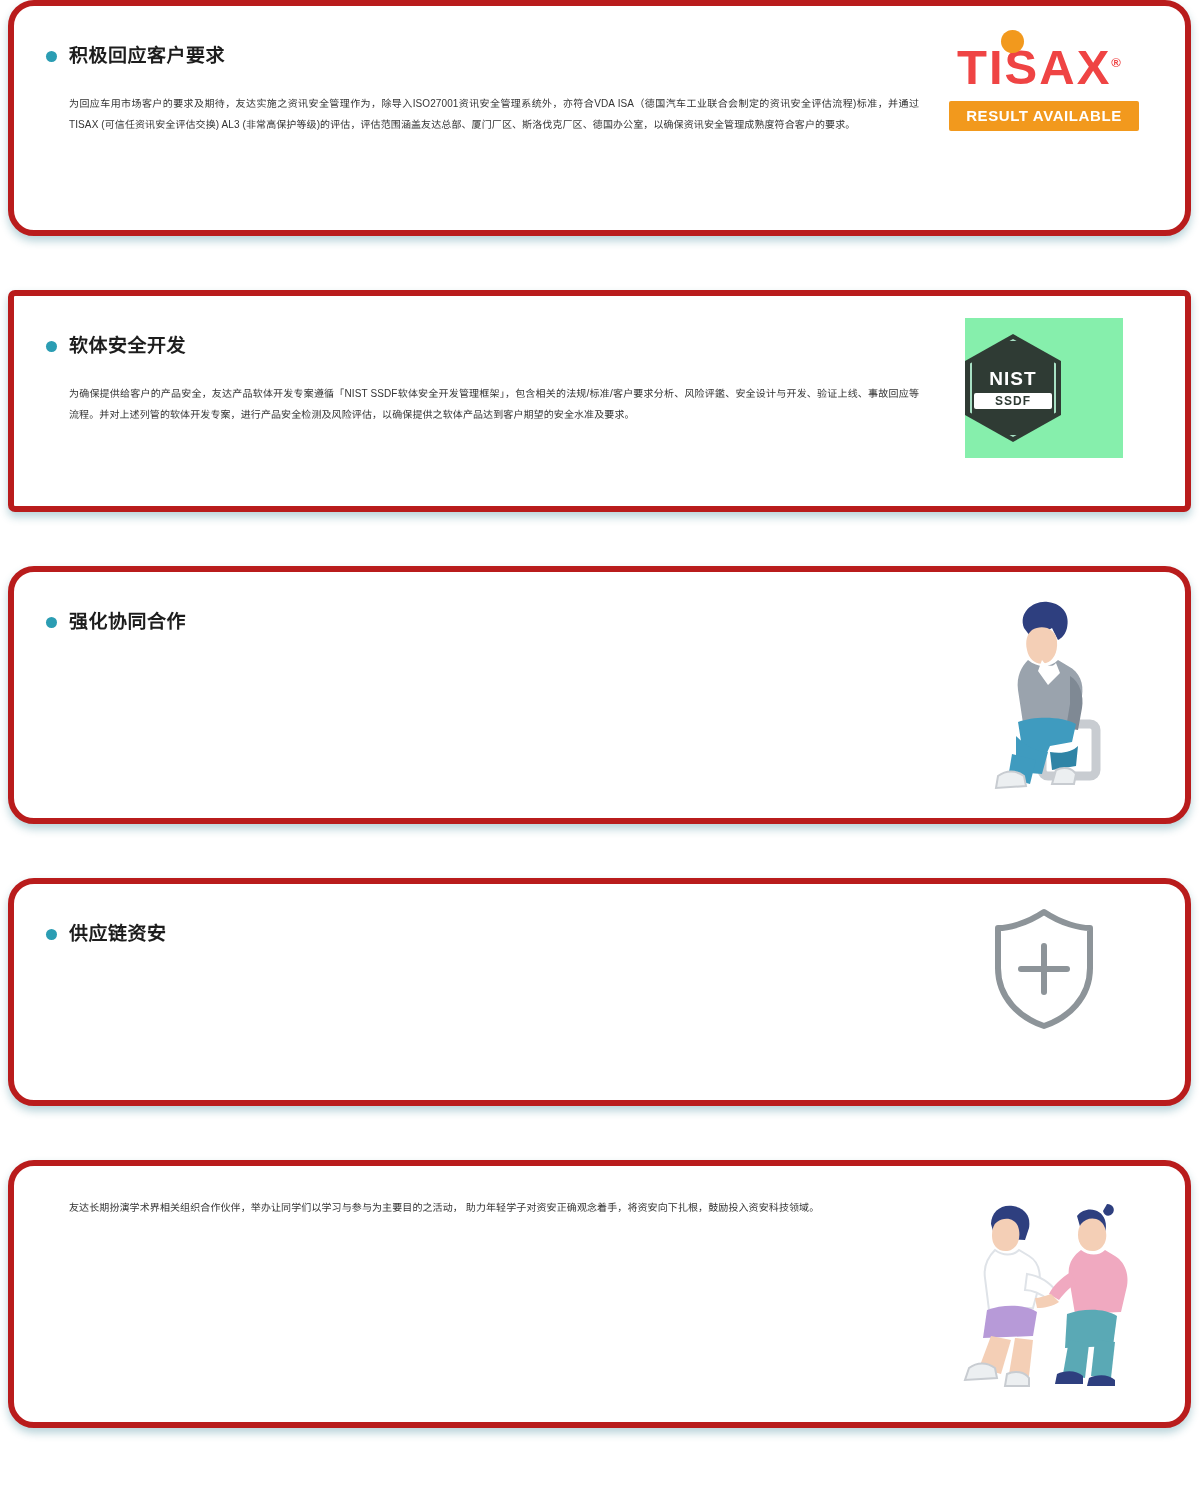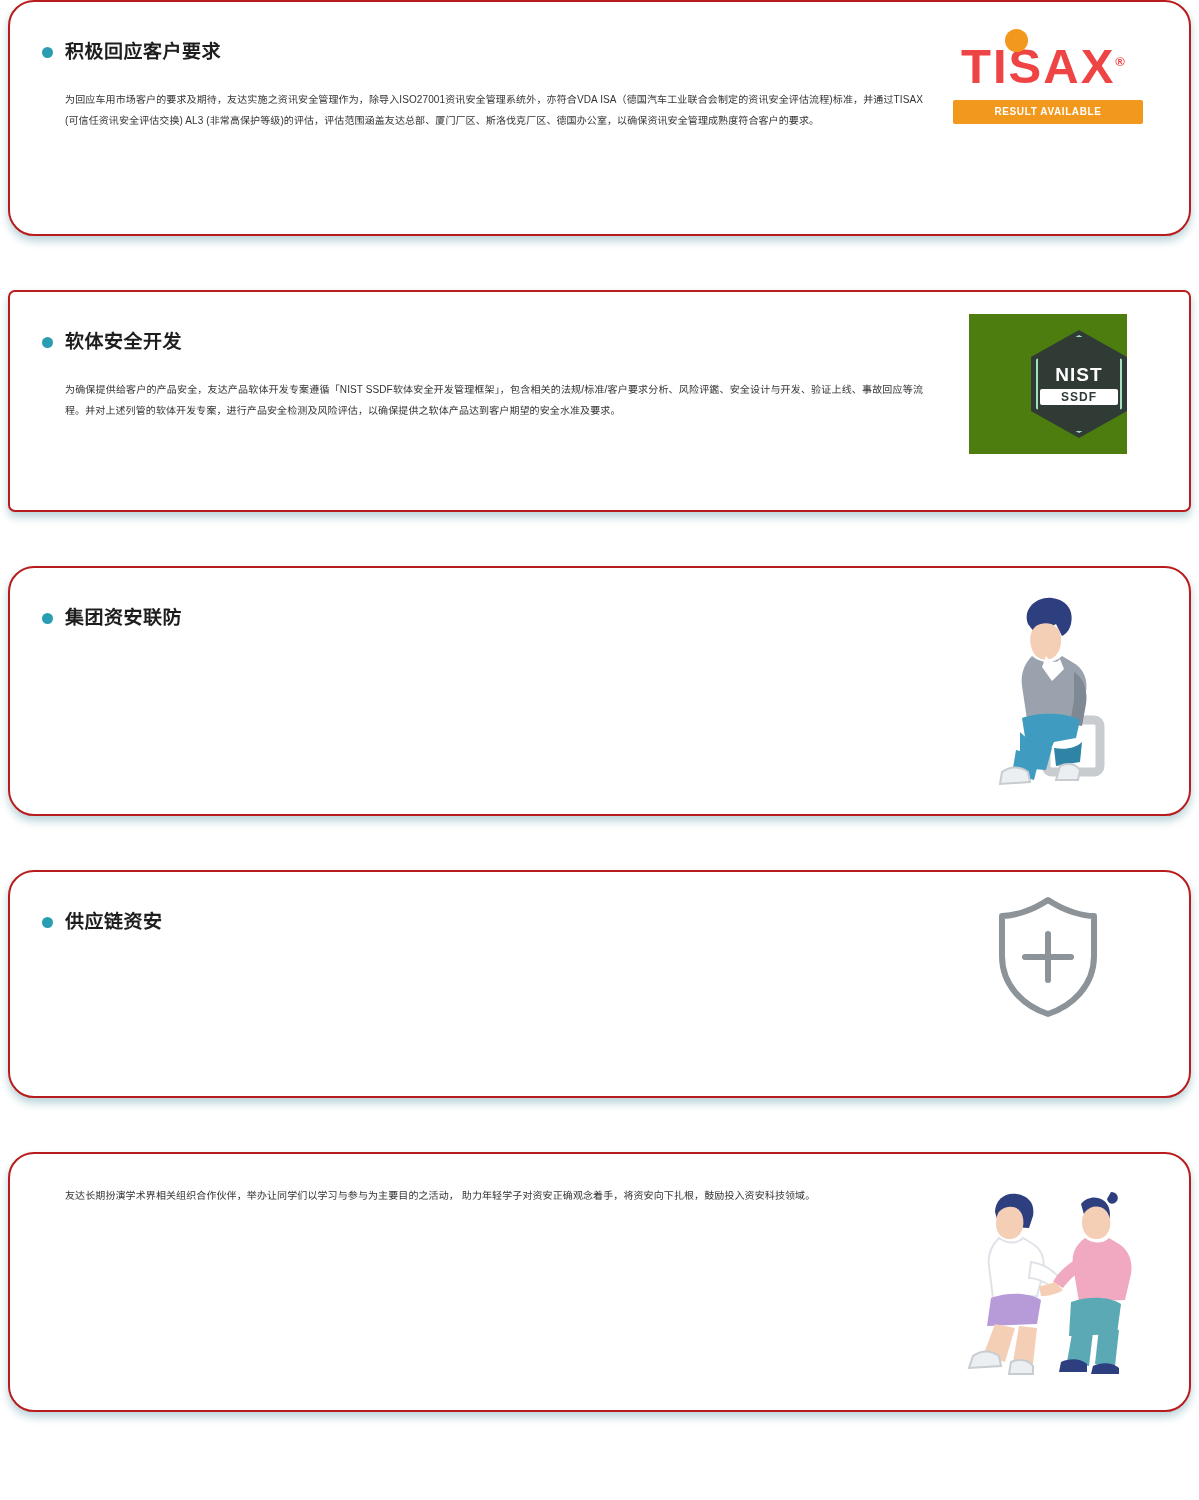--- a/index.html
+++ b/index.html
@@ -19,21 +19,21 @@
     position: relative;
     width: 1199px;
     padding: 0;
     box-sizing: border-box;
   }
 
   .card {
     position: relative;
     box-sizing: border-box;
     margin: 0 8px 54px 8px;
-    border: 2px solid #b91c1c;
+    border: 6px solid #b91c1c;
     border-radius: 26px;
     background: #ffffff;
     box-shadow: 0 5px 9px rgba(40, 120, 140, 0.33);
     overflow: hidden;
   }
 
   .card-inner {
     display: flex;
     align-items: flex-start;
     padding: 22px 26px 24px 26px;
@@ -121,35 +121,35 @@
   }
   .tisax-reg {
     font-size: 13px;
     vertical-align: super;
     font-weight: bold;
   }
   .tisax-bar {
     margin-top: 9px;
     background: #f2991d;
     color: #ffffff;
-    font-size: 10px;
+    font-size: 15px;
     font-weight: bold;
     letter-spacing: 0.6px;
     padding: 6px 0 7px 0;
     border-radius: 2px;
   }
 
   
   .nist-box {
     width: 158px;
     height: 140px;
-    background: #4d7c0f;
+    background: #86efac;
     display: flex;
     align-items: center;
-    justify-content: flex-end;
+    justify-content: flex-start;
   }
   .nist-hex {
     position: relative;
     width: 96px;
     height: 108px;
     background: #2f3b34;
     clip-path: polygon(50% 0%, 100% 25%, 100% 75%, 50% 100%, 0% 75%, 0% 25%);
     display: flex;
     flex-direction: column;
     align-items: center;
@@ -232,21 +232,21 @@
         </div>
       </div>
     </div>
   </section>
 
   <section class="card card-3">
     <div class="card-inner">
       <div class="card-text">
         <div class="title-row">
           <span class="bullet"></span>
-          <h2 class="card-title">集团资安联防</h2>
+          <h2 class="card-title">强化协同合作</h2>
         </div>
       </div>
       <div class="card-figure">
         <svg class="illus" width="180" height="200" viewBox="0 0 180 200">
 
           <rect x="88" y="130" width="54" height="52" rx="6" fill="none" stroke="#c8ccd1" stroke-width="9"></rect>
 
           <path d="M70 34c-6-16 10-28 24-26 16 2 22 14 19 26-2 9-9 12-9 12l-6-12-10 6-5-5-7 7z" fill="#2e3f7f"></path>
 
           <path d="M78 36c10-6 24-2 25 11 1 12-4 20-11 22-9 3-17-3-19-13-2-9 0-16 5-20z" fill="#f4cfb6"></path>

